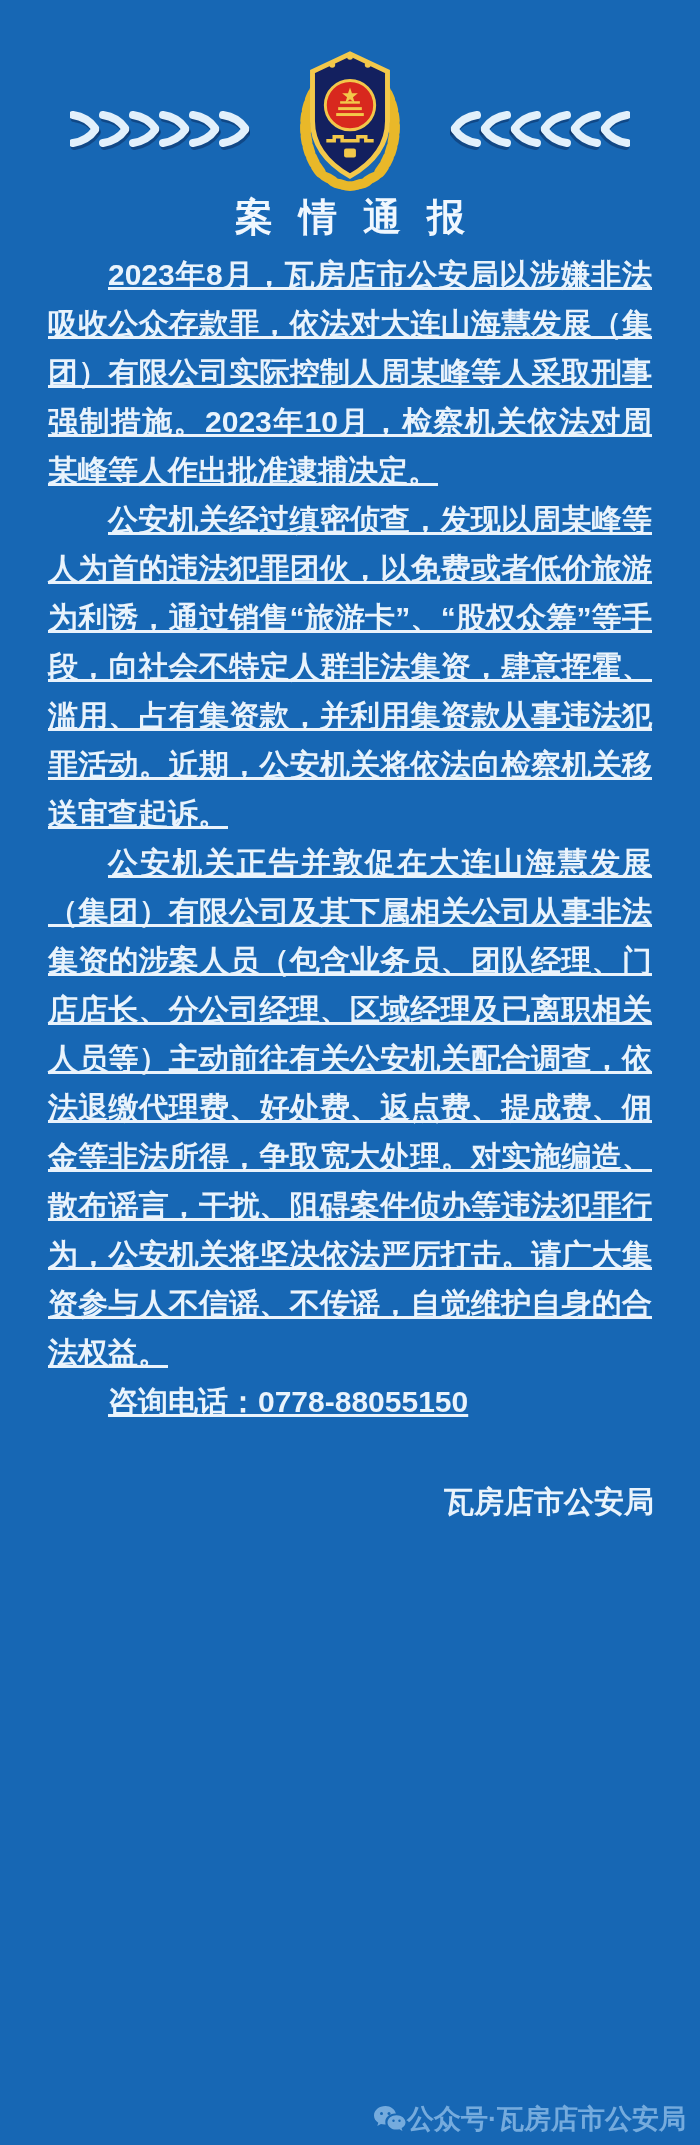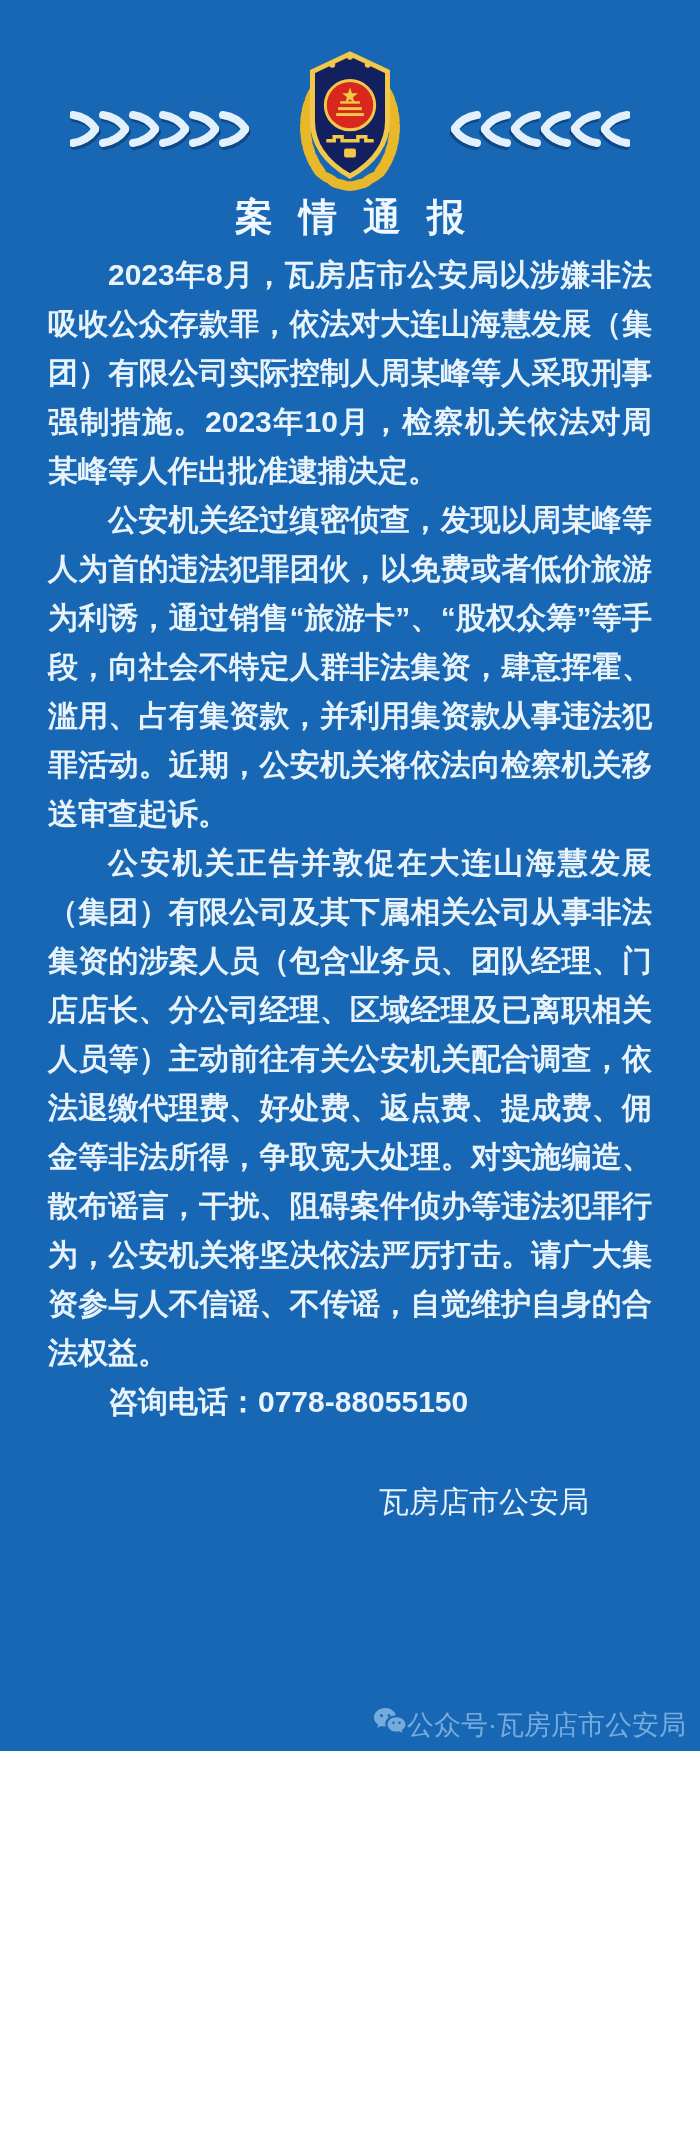--- a/index.html
+++ b/index.html
@@ -1,18 +1,18 @@
 <!DOCTYPE html>
 <html><head>
 <meta charset="utf-8">
 <style>
   html,body{margin:0;padding:0;}
   .page{
     position:relative;
-    width:700px;height:1751px;
+    width:700px;height:2145px;
     background:#1767b4;
     overflow:hidden;
     font-family:"Liberation Sans","DejaVu Sans",sans-serif;
     color:#e9f3fc;
   }
   
   .header{position:relative;height:192px;}
   .badge{
     position:absolute;top:44px;left:50%;
     transform:translateX(-50%);
@@ -30,35 +30,36 @@
     color:#f0f7fe;
   }
   
   .body{
     margin-top:14px;
     padding:0 48px;
     font-size:30px;
     line-height:49px;
     font-weight:600;
     text-align:justify;
+    text-decoration:underline;
   }
   .body p{margin:0;text-indent:2em;}
   
   .signature{
     margin-top:51px;
-    padding-right:111px;
+    padding-right:46px;
     text-align:right;
-    font-size:30px;line-height:49px;font-weight:400;
+    font-size:30px;line-height:49px;font-weight:700;
   }
   .sig-inner{display:inline-block;text-align:center;}
   
   .watermark{
     position:absolute;right:14px;bottom:8px;
-    display:flex;
-    font-size:27px;font-weight:400;
+    display:flex;align-items:center;
+    font-size:27px;font-weight:700;
     color:rgba(195,227,255,0.55);
   }
   .watermark svg{width:34px;height:28px;flex:0 0 auto;}
 </style>
 </head>
 <body>
 
 <div class="page">
 
   <div class="header">

